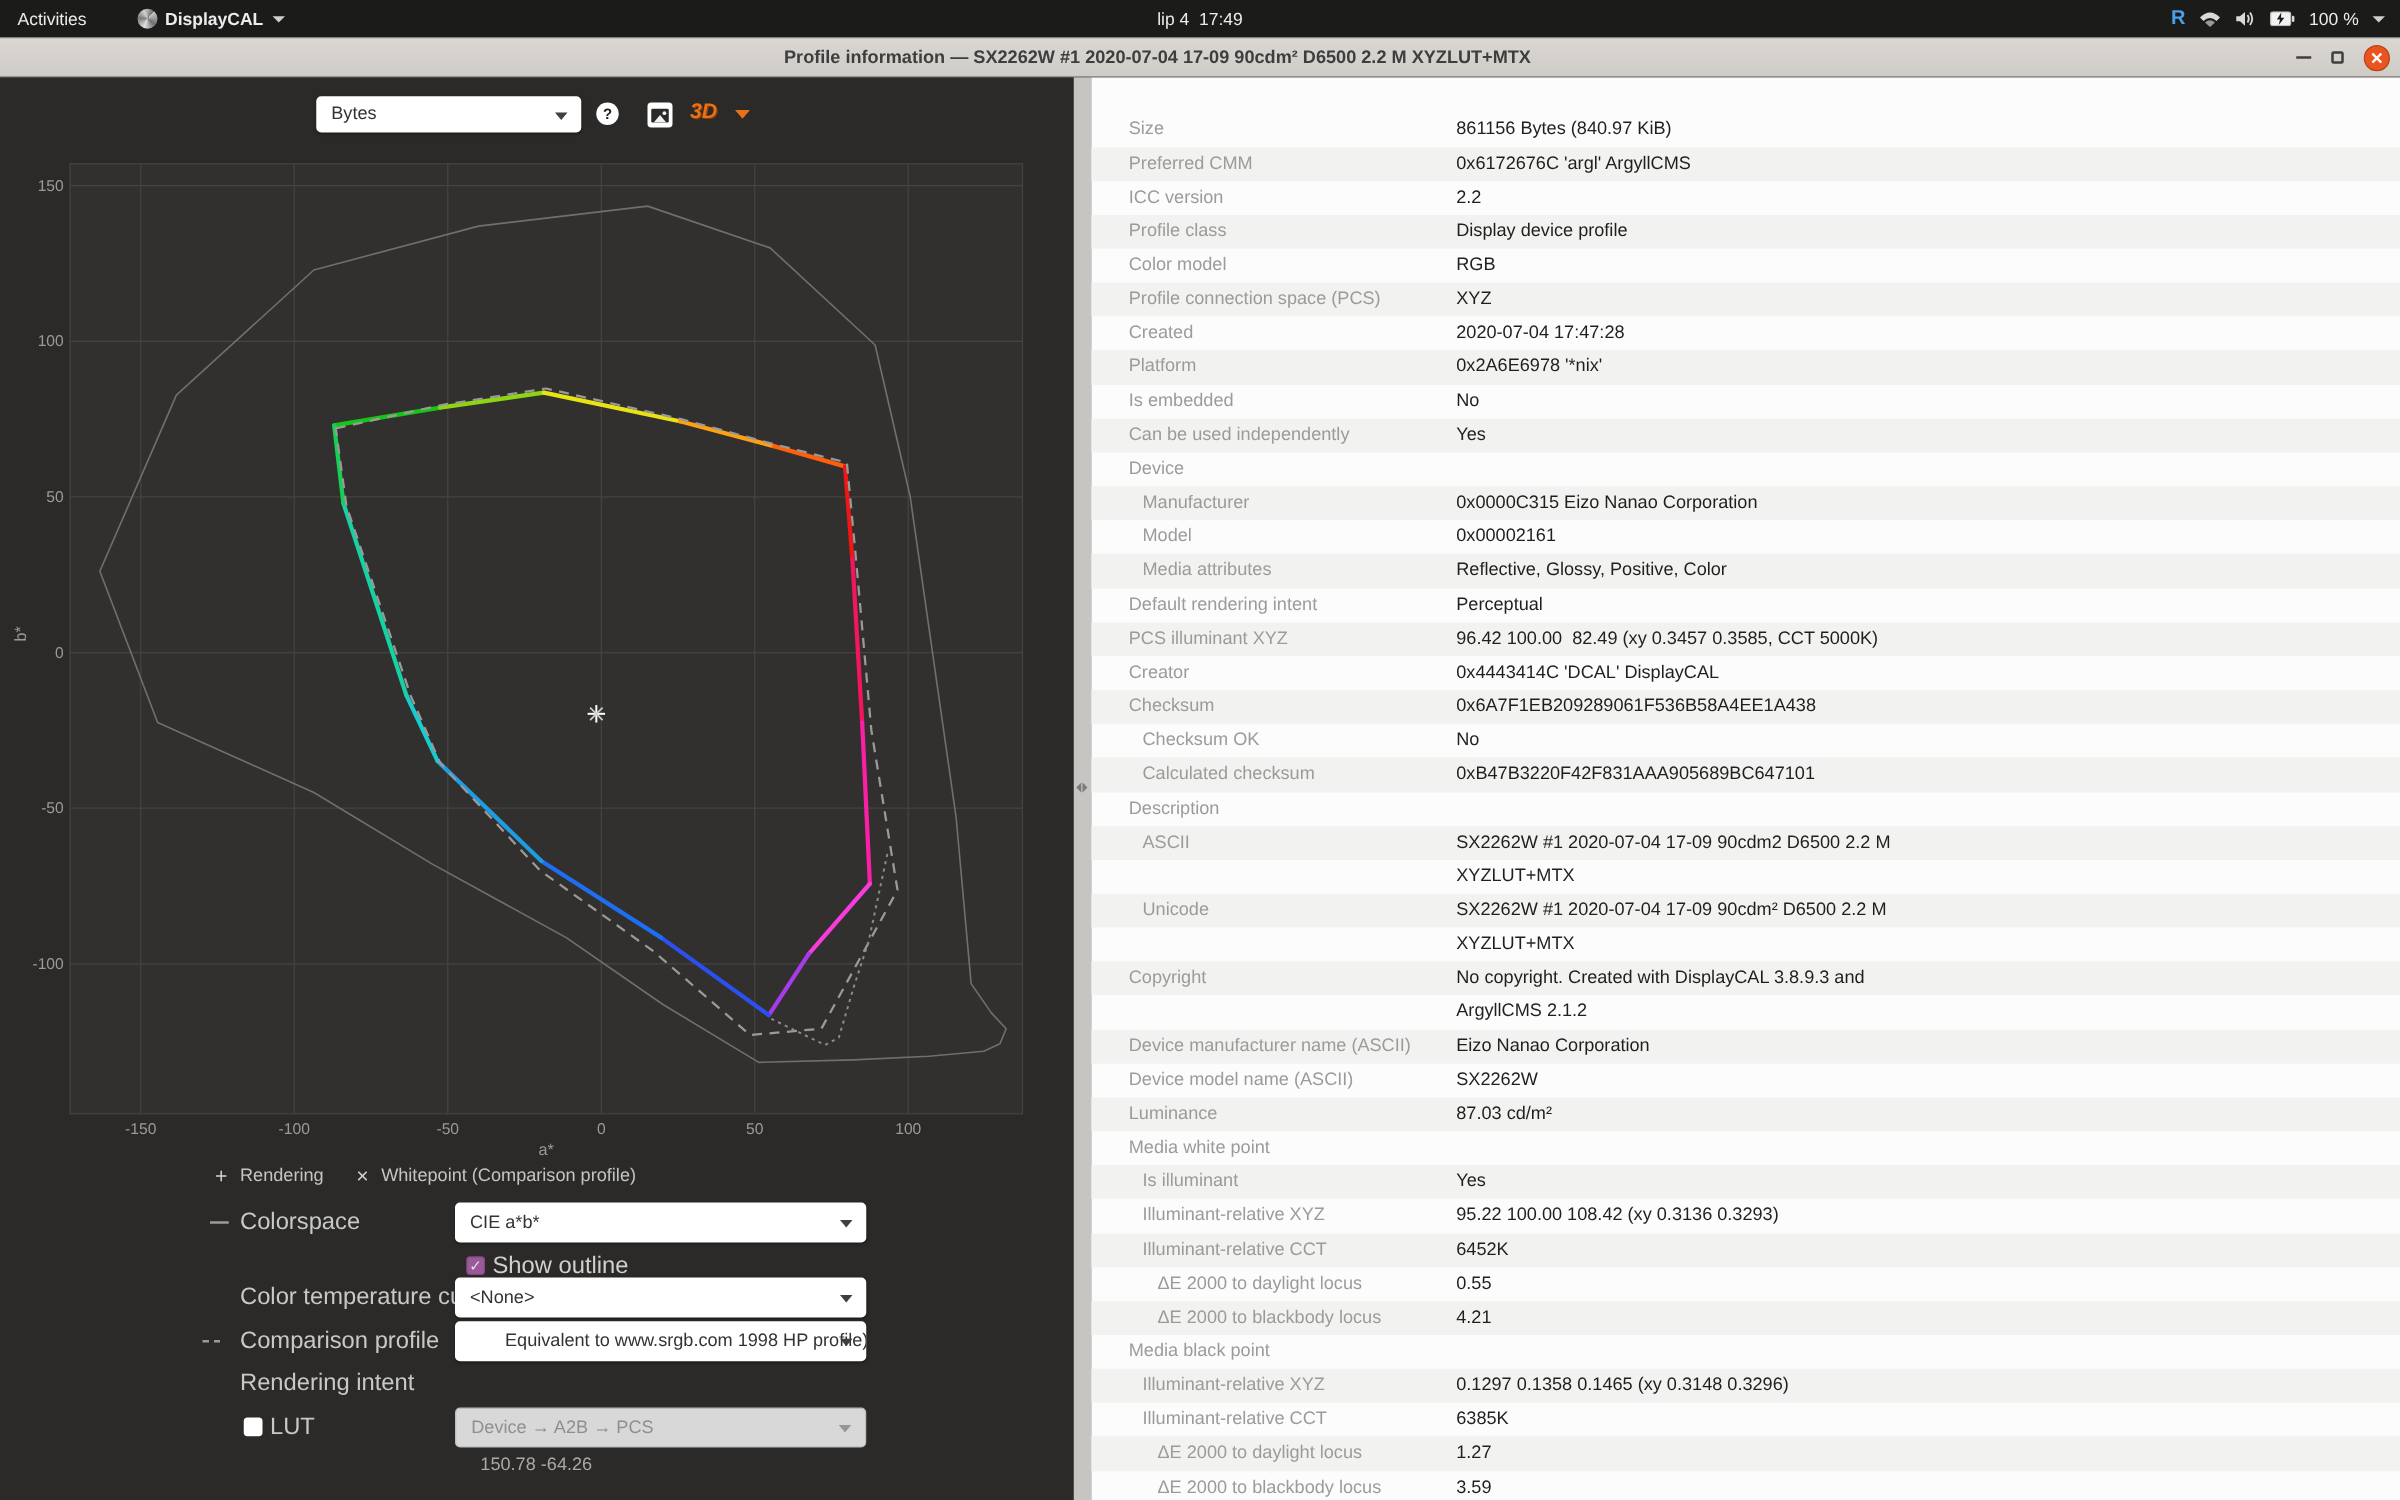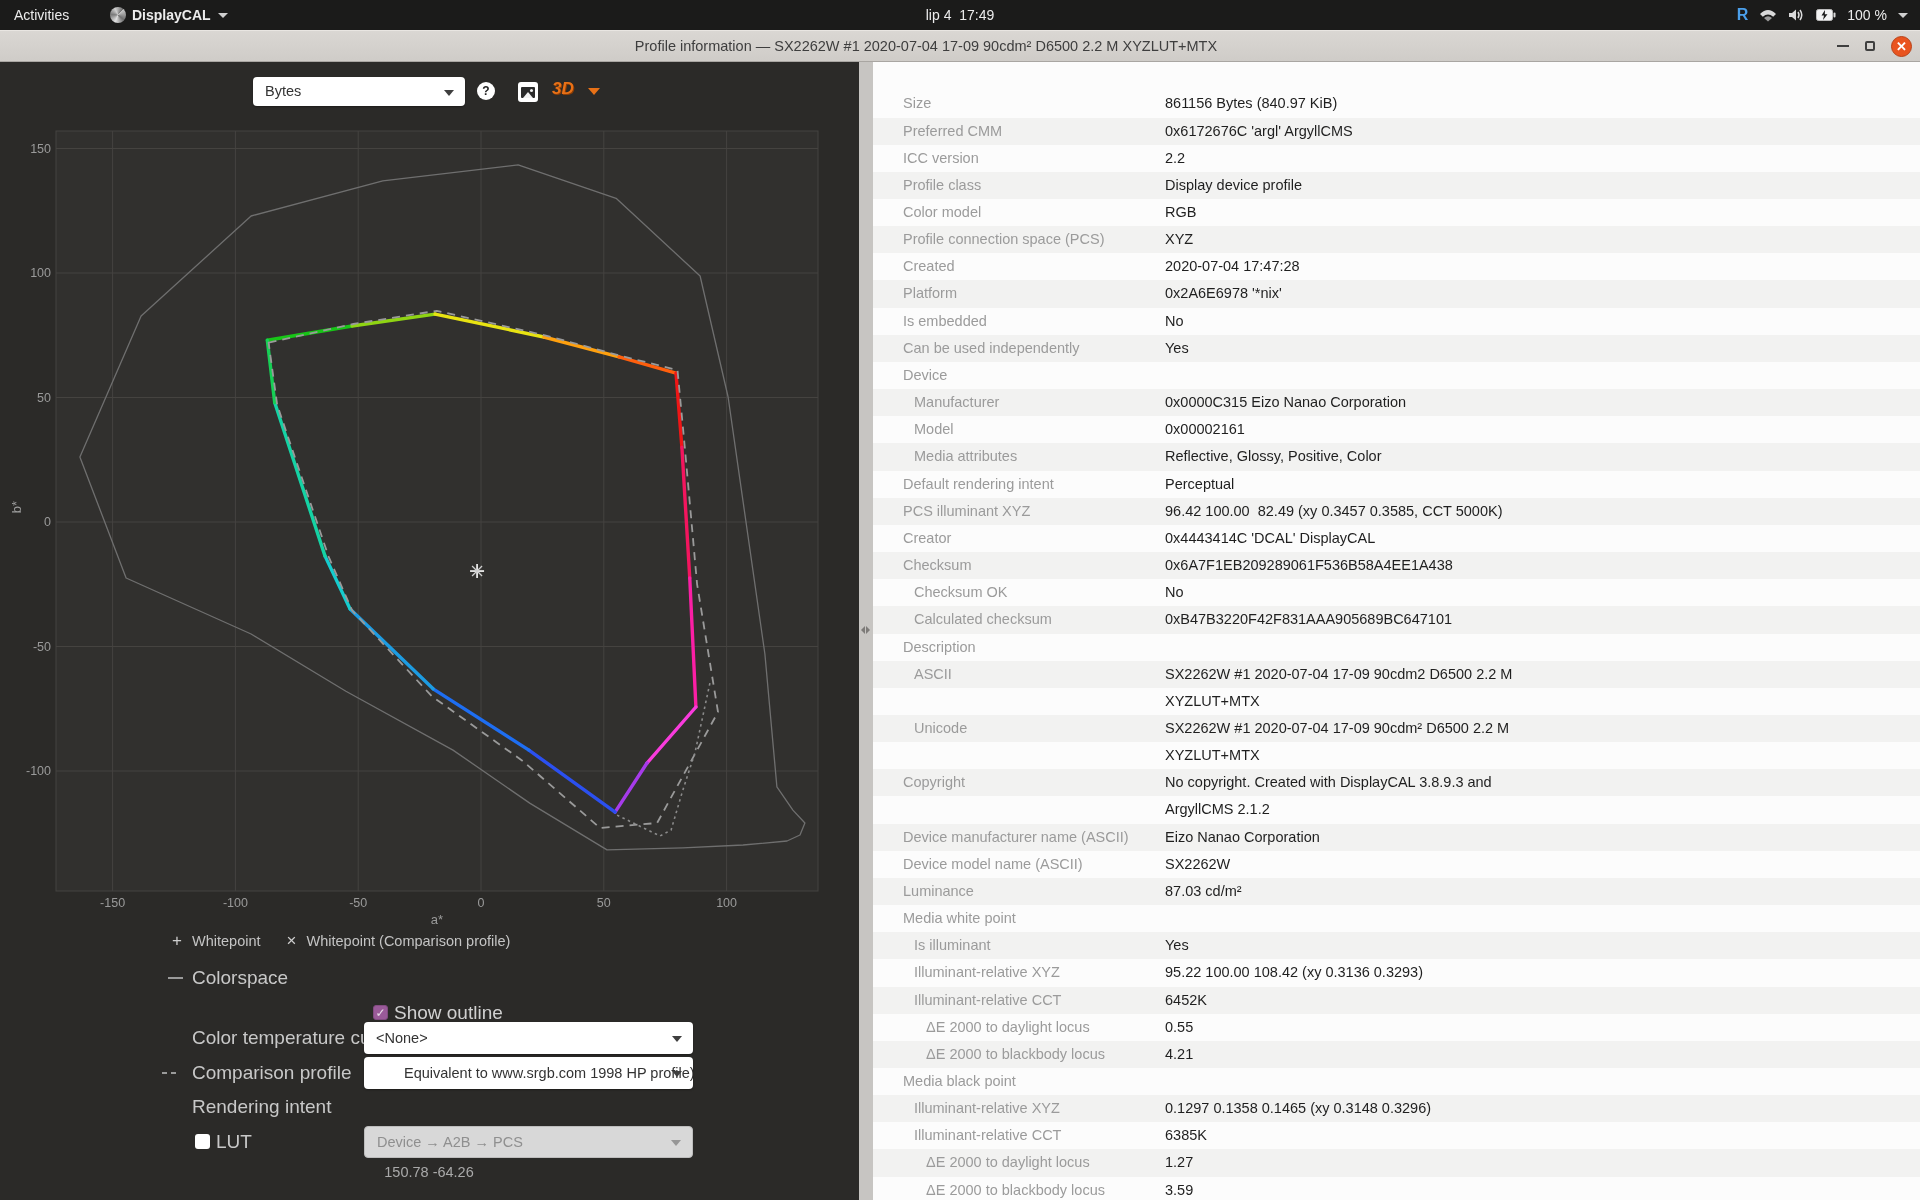--- a/index.html
+++ b/index.html
@@ -18,21 +18,21 @@
   #clock { left:0; right:0; text-align:center; white-space:pre; }
   #tb-right { position:absolute; right:12px; top:0; height:30px; display:flex; align-items:center; gap:11px; }
   #remote-icon { color:#4b9fea; font-weight:bold; font-size:16px; }
   #battery-pct { font-size:14px; }
   .tb-svg { display:block; }
 
   
   #titlebar { position:absolute; left:0; top:30px; width:1920px; height:32px;
               background:linear-gradient(#dad7d3,#cfccc8); border-top:1px solid #e9e6e2; border-bottom:1px solid #a9a6a2; }
   #titlebar .title { display:block; text-align:center; padding-right:68px; line-height:30px;
-                     font-size:14.5px; font-weight:normal; color:#3e3e3e; white-space:pre; }
+                     font-size:14.5px; font-weight:bold; color:#3e3e3e; white-space:pre; }
   #win-buttons { position:absolute; right:8px; top:0; height:30px; display:flex; align-items:center; gap:16px; }
   #btn-min { width:12px; height:2px; background:#3f3f3f; }
   #btn-max { width:10px; height:10px; border:2px solid #3f3f3f; border-radius:2px; }
   #btn-close { width:21px; height:21px; border-radius:50%; background:radial-gradient(circle at 35% 30%,#f0天6b3d,#e9541f); background:#e9541f; border:1px solid #b8431a;
                color:#fff; font-size:13px; font-weight:bold; text-align:center; line-height:19px; }
 
   
   #content { position:absolute; left:0; top:62px; width:1920px; height:1138px; }
   #plot-panel { position:absolute; left:0; top:0; width:859px; height:1138px; background:#2b2a28; }
   #plot-svg { position:absolute; left:0; top:0; }
@@ -189,27 +189,31 @@
       <span class="pic">
           <span class="mtn"></span>
           <span class="sun"></span>
         </span>
     </div>
     <span id="threed-label">3D</span>
     <span id="threed-caret"></span>
 
     <div id="legend">
       <span class="glyph">+</span>
-      <span class="lg-label">Whitepoint</span>
+      <span class="lg-label">Rendering</span>
       <span class="glyph">×</span>
       <span class="lg-label">Whitepoint (Comparison profile)</span>
     </div>
 
     <span class="line-glyph" style="left:168px; top:915px;"></span>
     <span class="ctl-label" style="left:192px; top:900px; line-height:32px;">Colorspace</span>
+    <div class="dd" style="left:364px; top:900px; width:329px; height:32px;">
+      <span class="dd-text" style="line-height:32px;">CIE a*b*</span>
+      <span class="dd-arrow"></span>
+    </div>
 
     <div class="cb checked" style="left:373px; top:943px;"><span>✓</span></div>
     <span class="ctl-label" style="left:394px; top:943px; line-height:15px; color:#d0d0d0;">Show outline</span>
 
     <span class="ctl-label" style="left:192px; top:960px; line-height:32px;">Color temperature curve</span>
     <div class="dd" style="left:364px; top:960px; width:329px; height:32px;">
       <span class="dd-text" style="line-height:32px;">&lt;None&gt;</span>
       <span class="dd-arrow"></span>
     </div>
 

